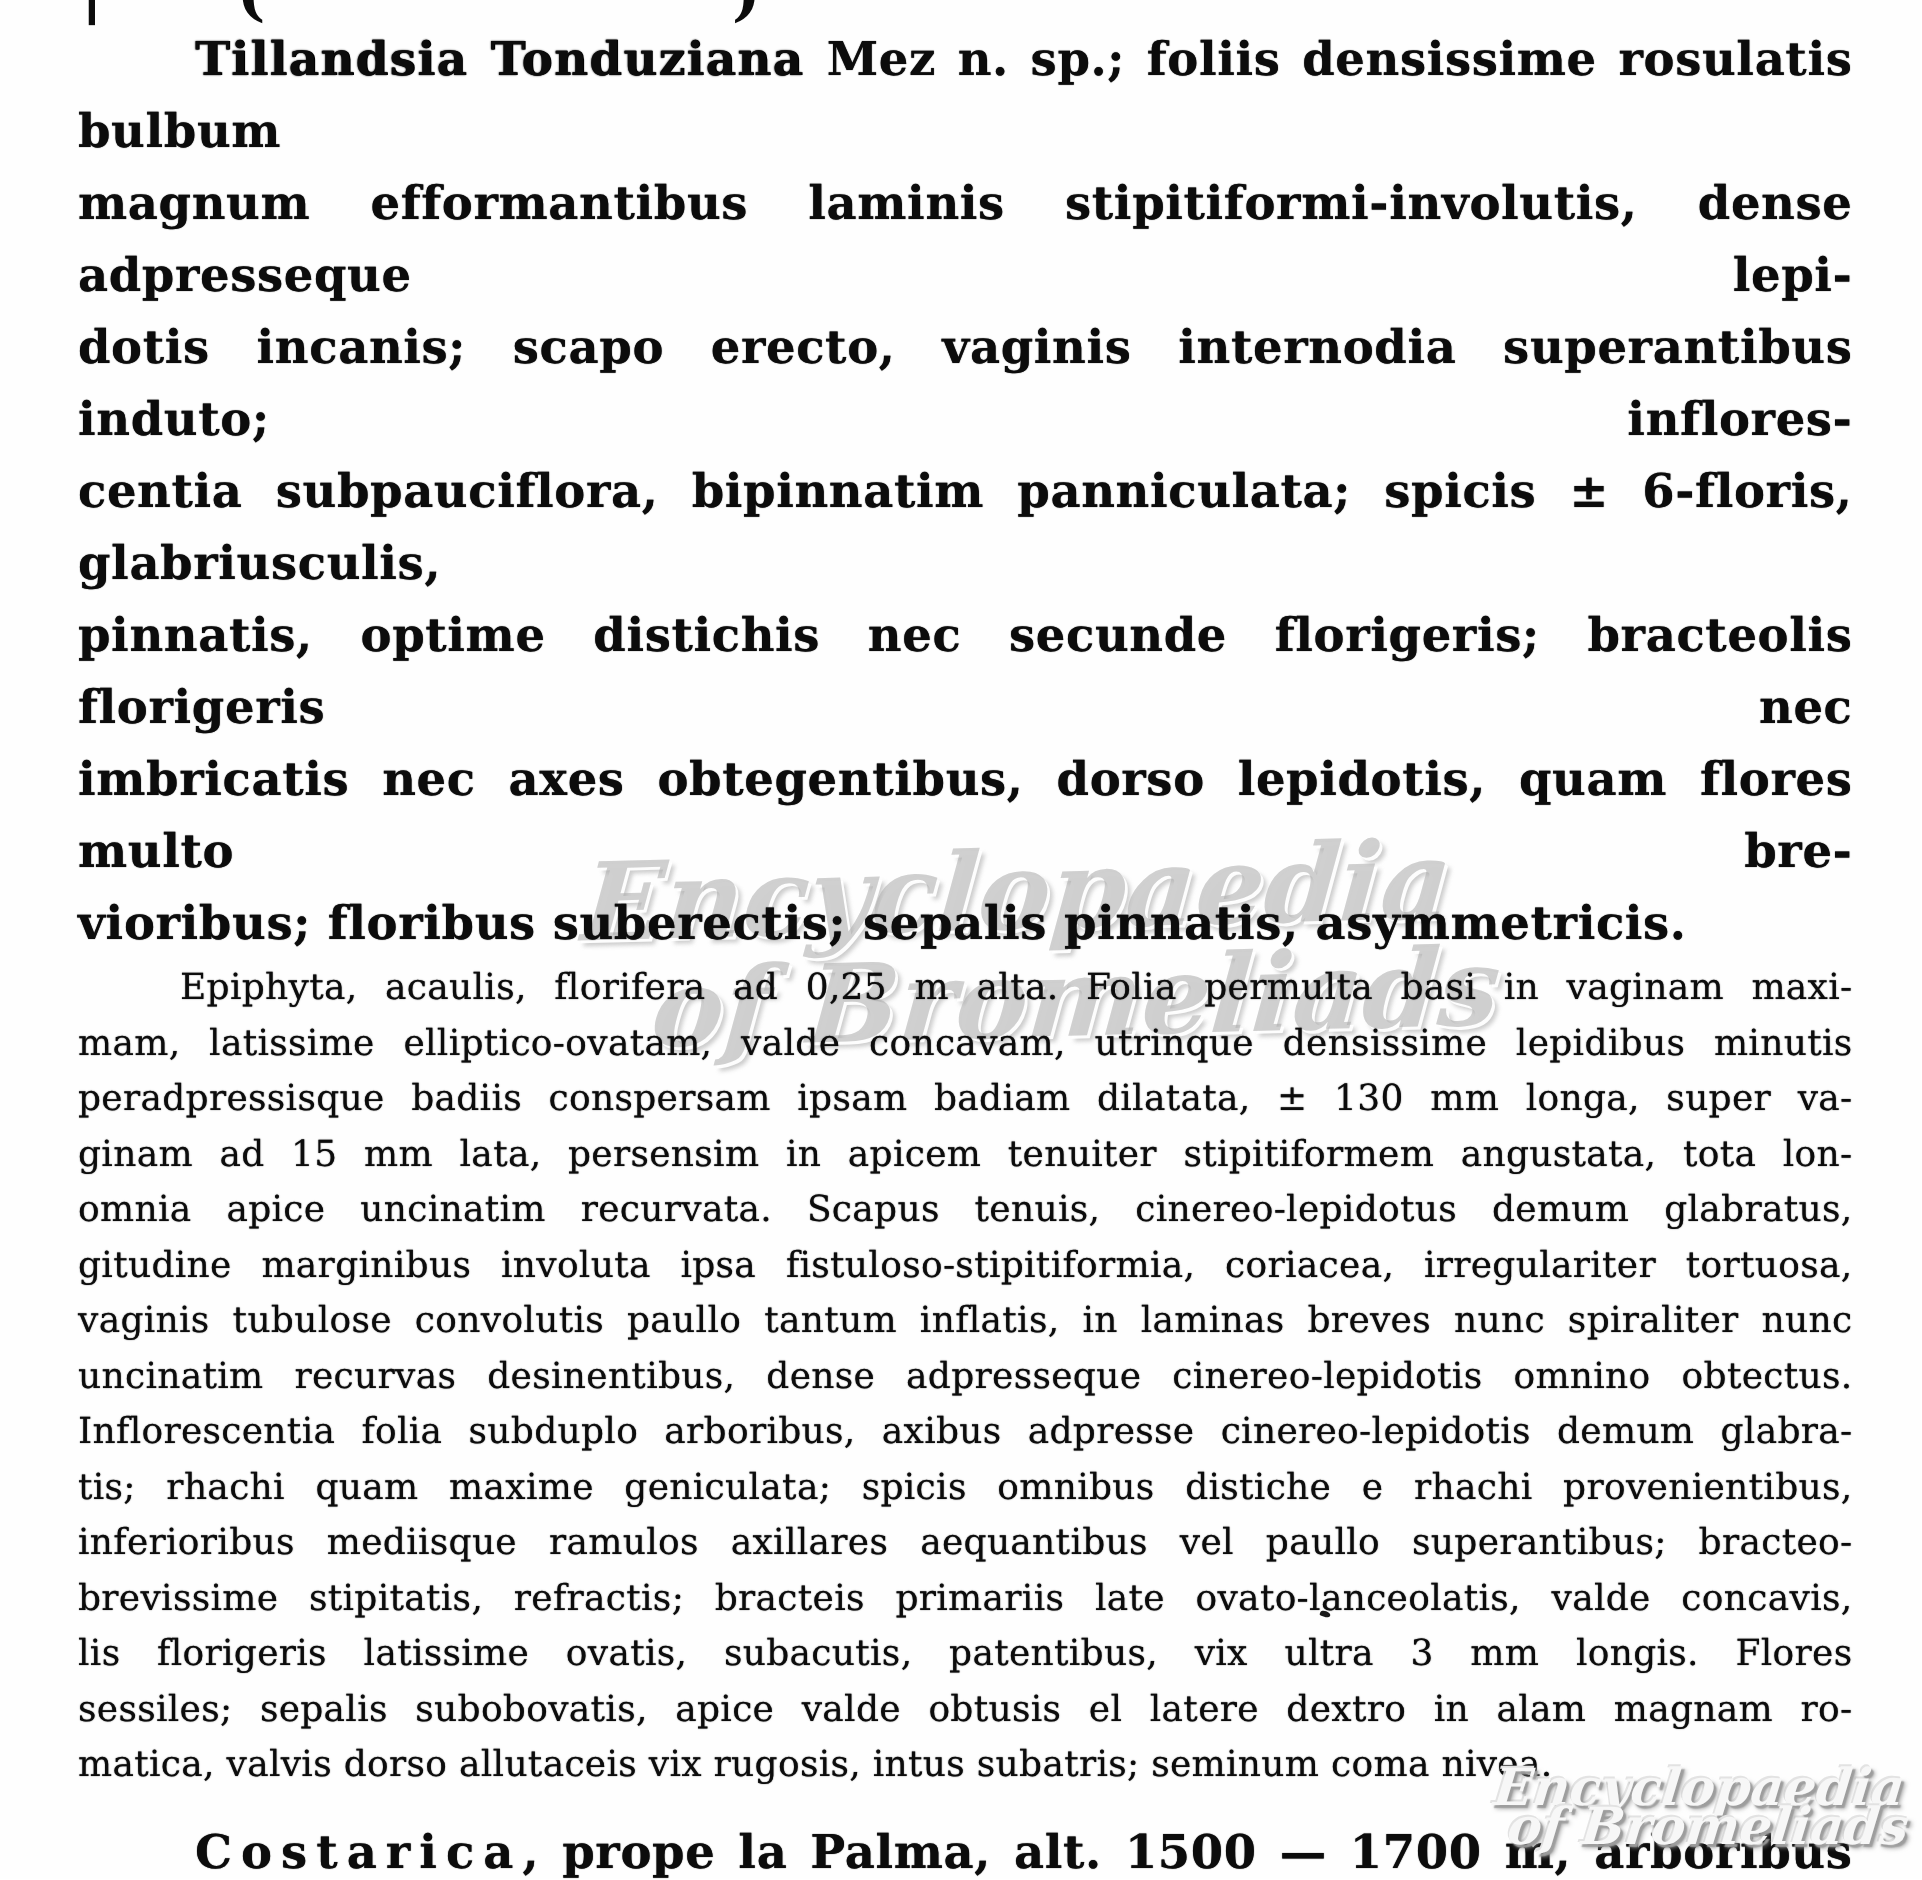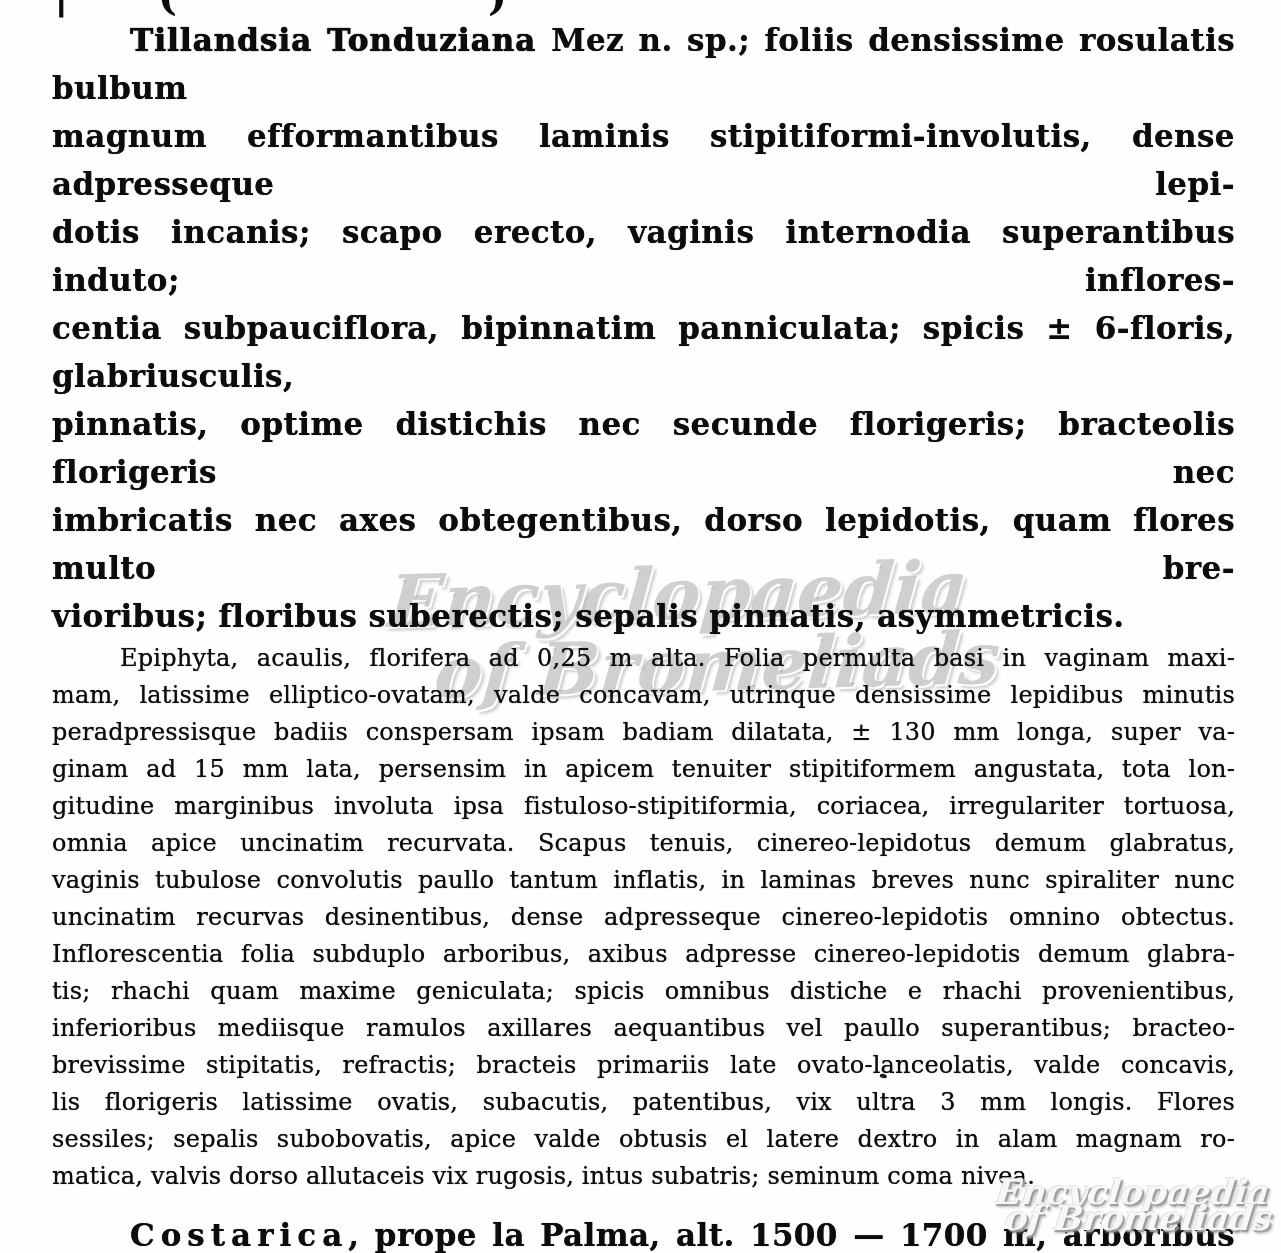--- a/index.html
+++ b/index.html
@@ -77,22 +77,22 @@
         <div class="line"><span class="seg-plain">centia subpauciflora, bipinnatim panniculata; spicis ± 6-floris, glabriusculis,</span></div>
         <div class="line"><span class="seg-plain">pinnatis, optime distichis nec secunde florigeris; bracteolis florigeris nec</span></div>
         <div class="line"><span class="seg-plain">imbricatis nec axes obtegentibus, dorso lepidotis, quam flores multo bre-</span></div>
         <div class="line last"><span class="seg-plain">vioribus; floribus suberectis; sepalis pinnatis, asymmetricis.</span></div>
       </div>
       <div class="para para-small m-p2">
         <div class="line indent"><span class="seg-plain">Epiphyta, acaulis, florifera ad 0,25 m alta. Folia permulta basi in vaginam maxi-</span></div>
         <div class="line"><span class="seg-plain">mam, latissime elliptico-ovatam, valde concavam, utrinque densissime lepidibus minutis</span></div>
         <div class="line"><span class="seg-plain">peradpressisque badiis conspersam ipsam badiam dilatata, ± 130 mm longa, super va-</span></div>
         <div class="line"><span class="seg-plain">ginam ad 15 mm lata, persensim in apicem tenuiter stipitiformem angustata, tota lon-</span></div>
+        <div class="line"><span class="seg-plain">omnia apice uncinatim recurvata.  Scapus tenuis, cinereo-lepidotus demum glabratus,</span></div>
         <div class="line"><span class="seg-plain">gitudine marginibus involuta ipsa fistuloso-stipitiformia, coriacea, irregulariter tortuosa,</span></div>
-        <div class="line"><span class="seg-plain">omnia apice uncinatim recurvata.  Scapus tenuis, cinereo-lepidotus demum glabratus,</span></div>
         <div class="line"><span class="seg-plain">vaginis tubulose convolutis paullo tantum inflatis, in laminas breves nunc spiraliter nunc</span></div>
         <div class="line"><span class="seg-plain">uncinatim recurvas desinentibus, dense adpresseque cinereo-lepidotis omnino obtectus.</span></div>
         <div class="line"><span class="seg-plain">Inflorescentia folia subduplo arboribus, axibus adpresse cinereo-lepidotis demum glabra-</span></div>
         <div class="line"><span class="seg-plain">tis; rhachi quam maxime geniculata; spicis omnibus distiche e rhachi provenientibus,</span></div>
         <div class="line"><span class="seg-plain">inferioribus mediisque ramulos axillares aequantibus vel paullo superantibus; bracteo-</span></div>
         <div class="line"><span class="seg-plain">brevissime stipitatis, refractis; bracteis primariis late ovato-lanceolatis, valde concavis,</span></div>
         <div class="line"><span class="seg-plain">lis florigeris latissime ovatis, subacutis, patentibus, vix ultra 3 mm longis.  Flores</span></div>
         <div class="line"><span class="seg-plain">sessiles; sepalis subobovatis, apice valde obtusis el latere dextro in alam magnam ro-</span></div>
         <div class="line last"><span class="seg-plain">matica, valvis dorso allutaceis vix rugosis, intus subatris; seminum coma nivea.</span></div>
       </div>

